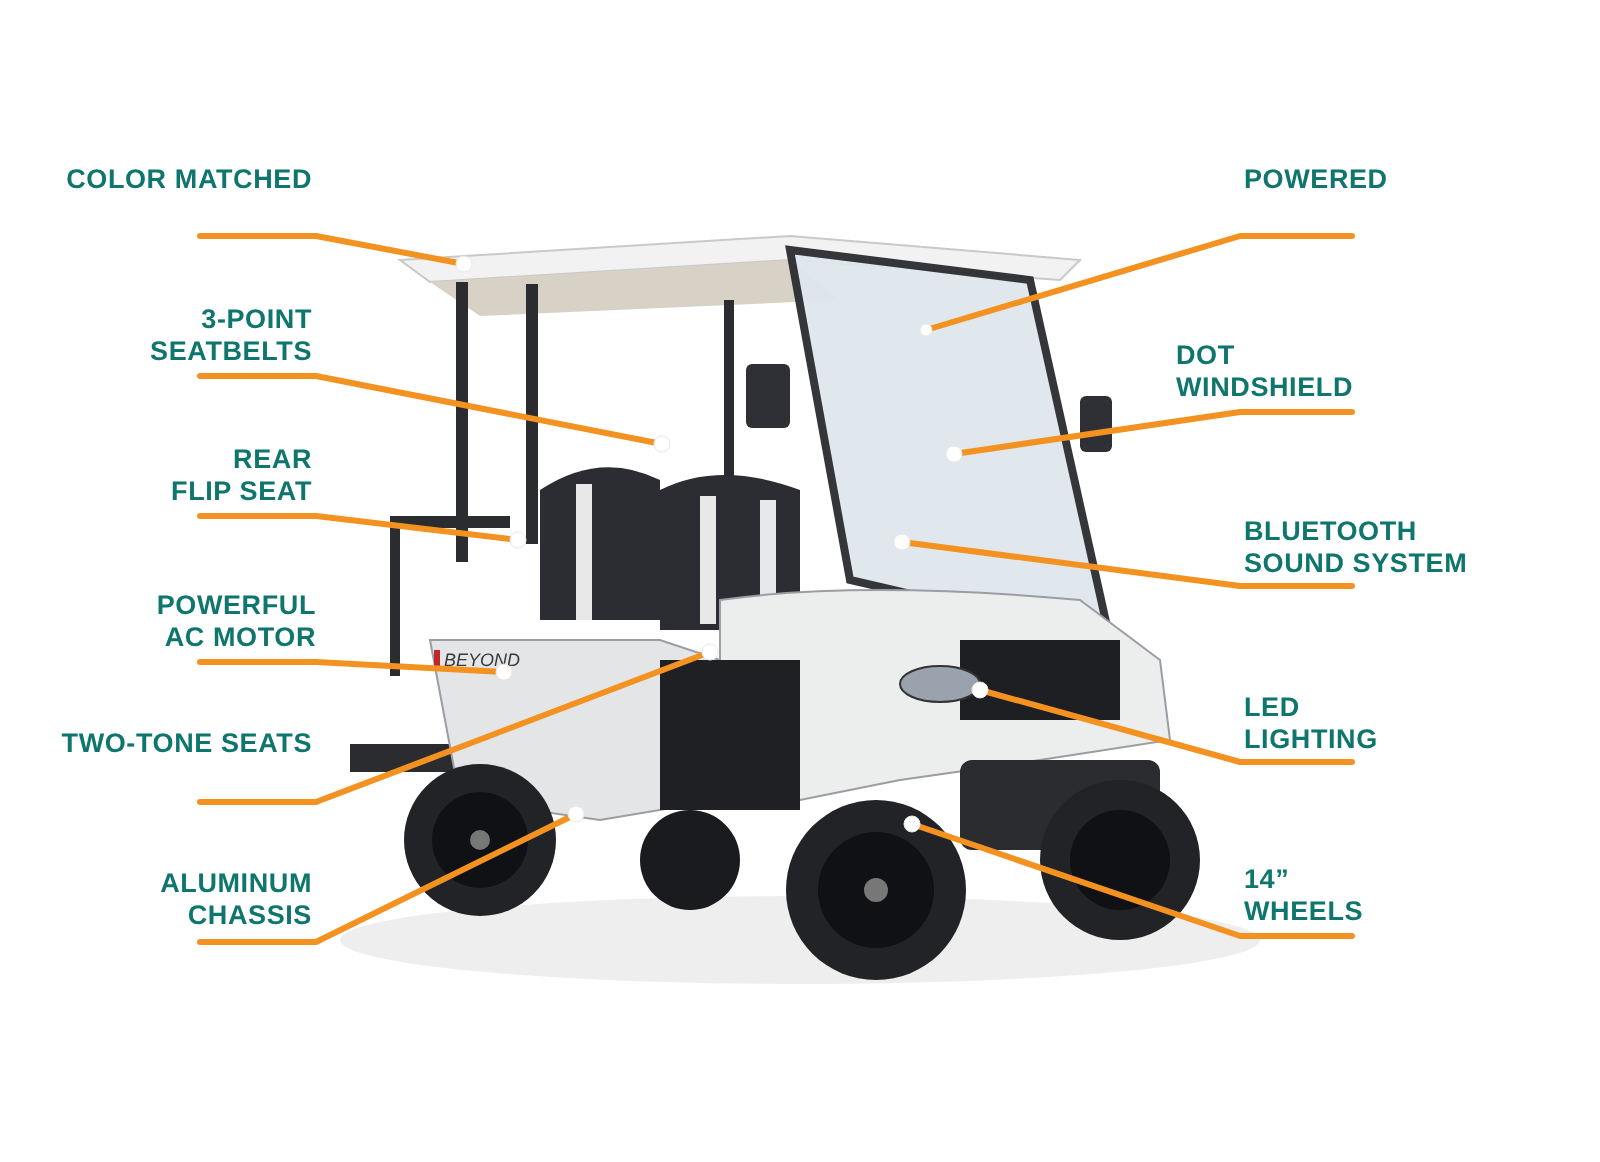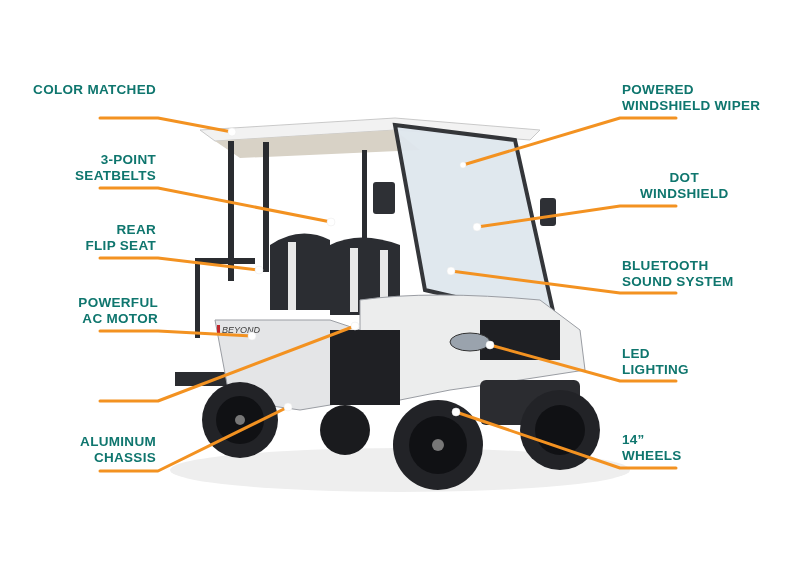--- a/index.html
+++ b/index.html
@@ -111,31 +111,31 @@
 </div>
 <div class="label left" style="right:644px; top:222px;text-align:right;">
   <span>REAR</span>
   <span>FLIP SEAT</span>
 </div>
 <div class="label left" style="right:642px; top:295px;margin-left:12px;">
   <span>POWERFUL</span>
   <span>AC MOTOR</span>
 </div>
 <div class="label left" style="right:644px; top:364px;">
+  <span>TWO-TONE SEATS</span>
 </div>
 <div class="label left" style="right:644px; top:434px;">
   <span>ALUMINUM</span>
   <span>CHASSIS</span>
 </div>
 
 <div class="label right" style="left:622px; top:82px;">
   <span>POWERED</span>
-  <span>WINDSHIELD WIPER</span>
 </div>
-<div class="label right" style="left:640px; top:170px;text-align:center;">
+<div class="label right" style="left:588px; top:170px;">
   <span>DOT</span>
   <span>WINDSHIELD</span>
 </div>
 <div class="label right" style="left:622px; top:258px;">
   <span>BLUETOOTH</span>
   <span>SOUND SYSTEM</span>
 </div>
 <div class="label right" style="left:622px; top:346px;">
   <span>LED</span>
   <span>LIGHTING</span>

